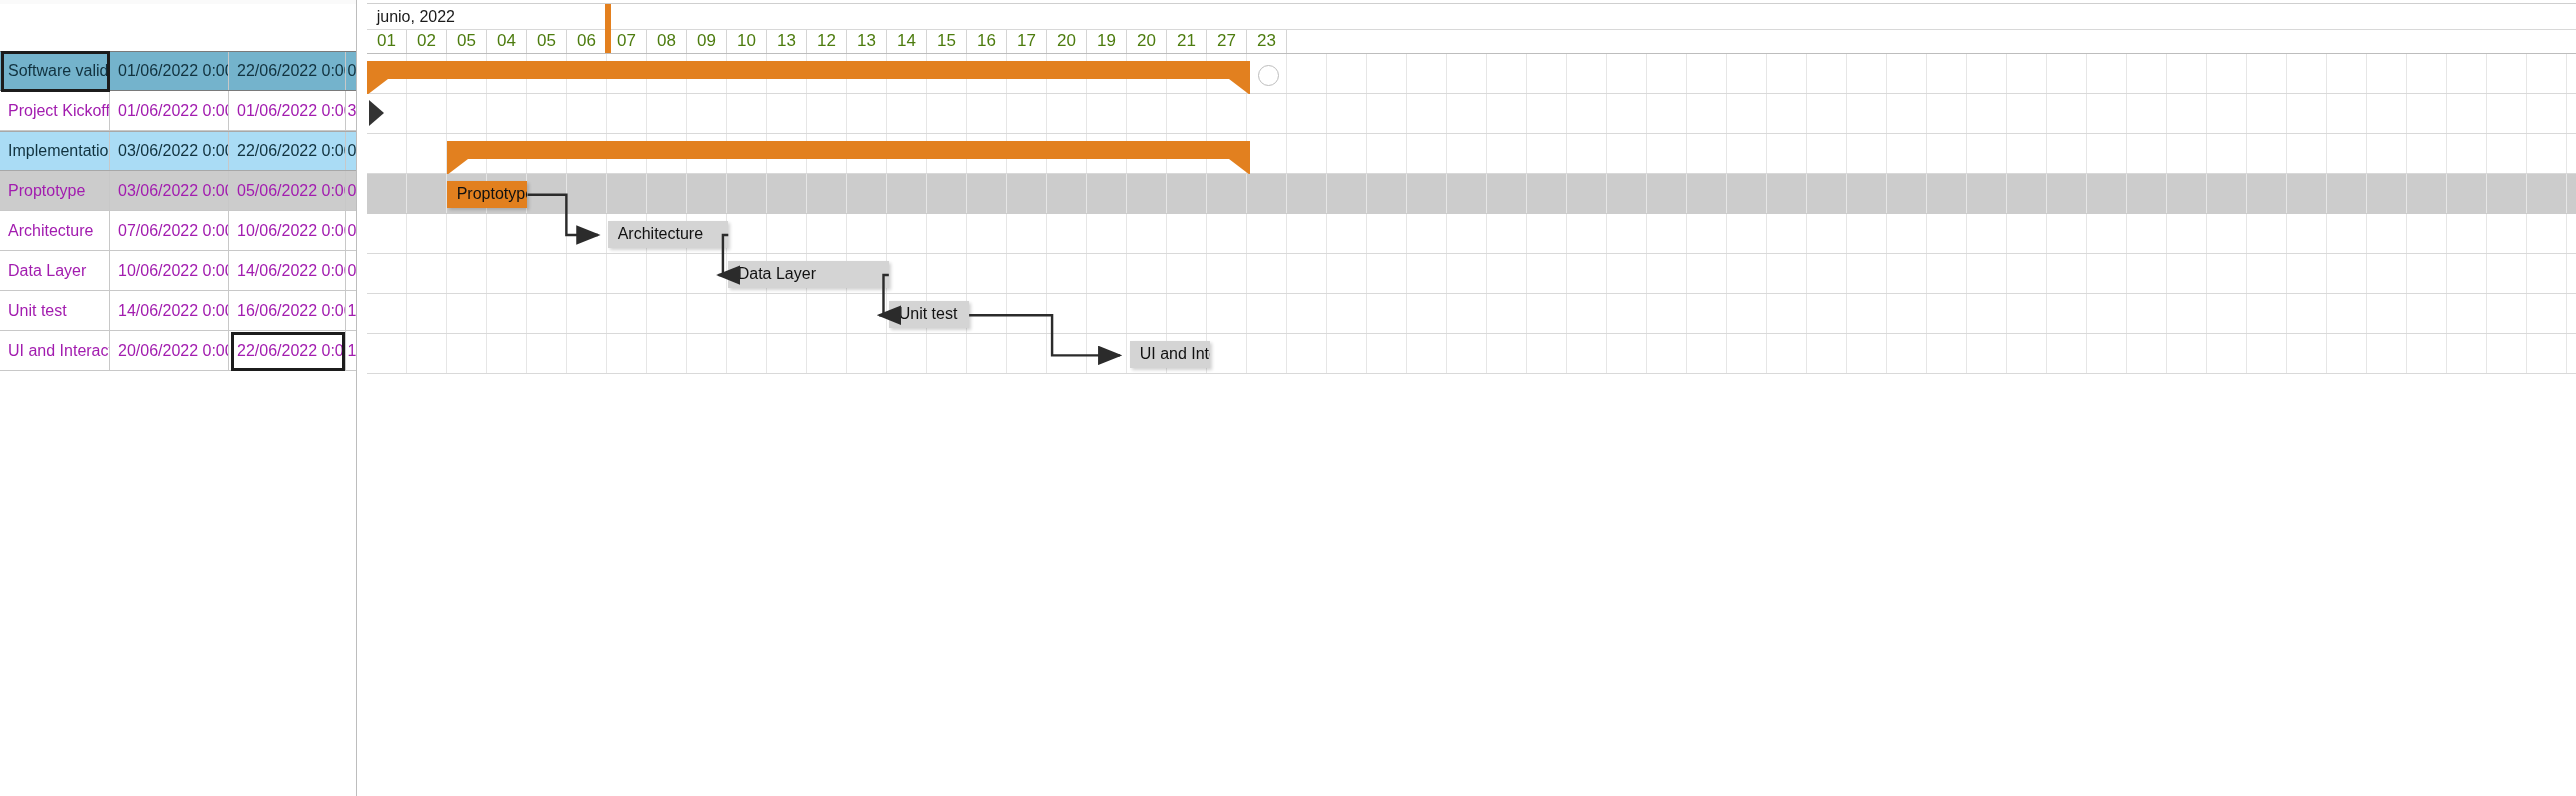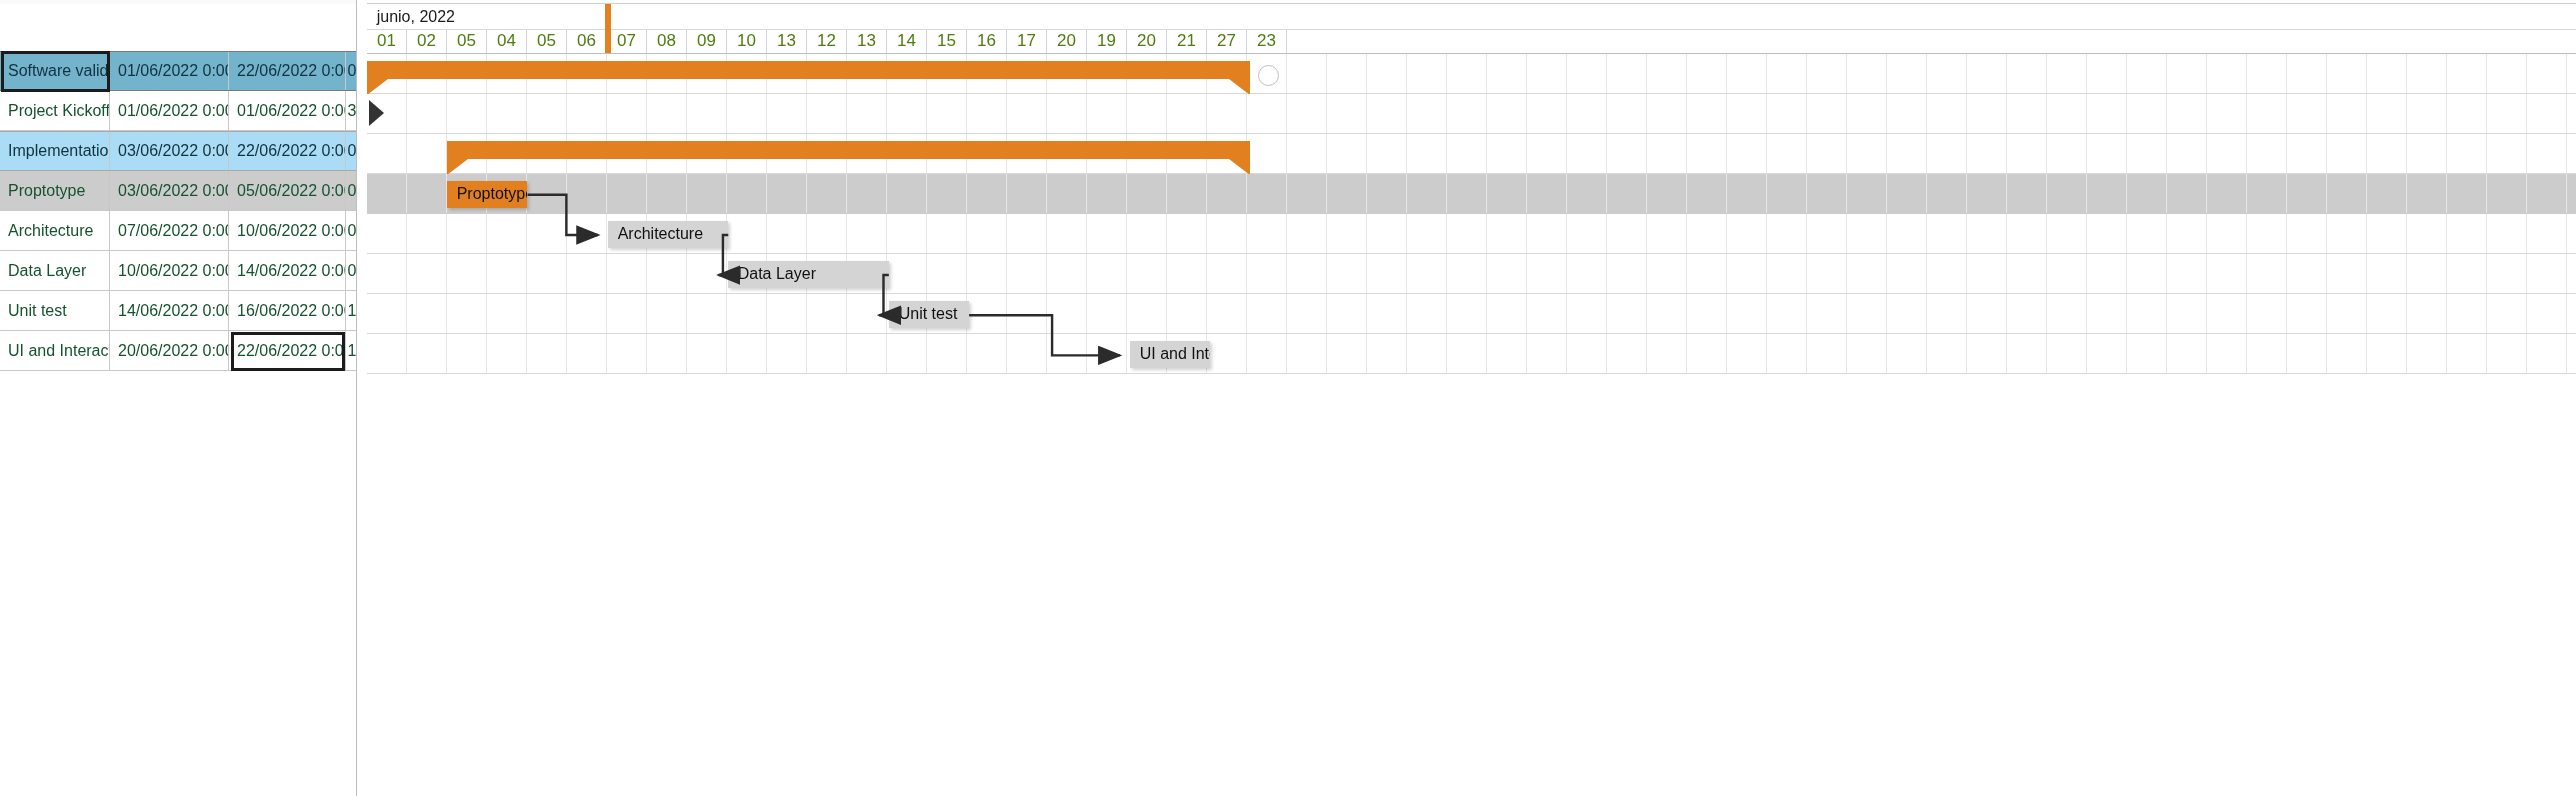--- a/index.html
+++ b/index.html
@@ -19,21 +19,21 @@
     font-size:15.4px; color:#3a3a3a; letter-spacing:0.5px; border-right:0.8px solid #ffffff; }
   .hcell.h0 { width:110px; background:#c6c6c6; }
   .hcell.h1 { width:119px; background:#f2f2f2; }
   .hcell.h2 { width:117px; background:#c6c6c6; }
   .hcell.h3 { width:10.5px;  background:#f2f2f2; padding-left:0; }
 
   #grid-body { position:absolute; left:0; top:51px; width:357px; }
   .grow { position:relative; display:flex; height:40px; align-items:stretch;
     border-bottom:0.8px solid #c8c8c8; }
   .gcell { position:relative; display:flex; align-items:center; padding-left:8px;
-    font-size:16px; color:#14532d; white-space:nowrap; overflow:hidden;
+    font-size:16px; color:#a21caf; white-space:nowrap; overflow:hidden;
     border-right:0.8px solid #c8c8c8; }
   .gcell.c0 { width:110px; }
   .gcell.c1 { width:119px; }
   .gcell.c2 { width:117px; }
   .gcell.c3 { width:10.5px; padding-left:1.6px; border-right:none; }
 
   .grow.sel-dark  .gcell { background:#74b3cc; color:#11323f; }
   .grow.sel-dark  { border-bottom:0.8px solid #7a7a7a; border-top:0.8px solid #7a7a7a; }
   .grow.sel-light .gcell { background:#aadcf5; color:#11323f; }
   .grow.sel-light { border-bottom:0.8px solid #a8a8a8; border-top:0.8px solid #a8a8a8; }

